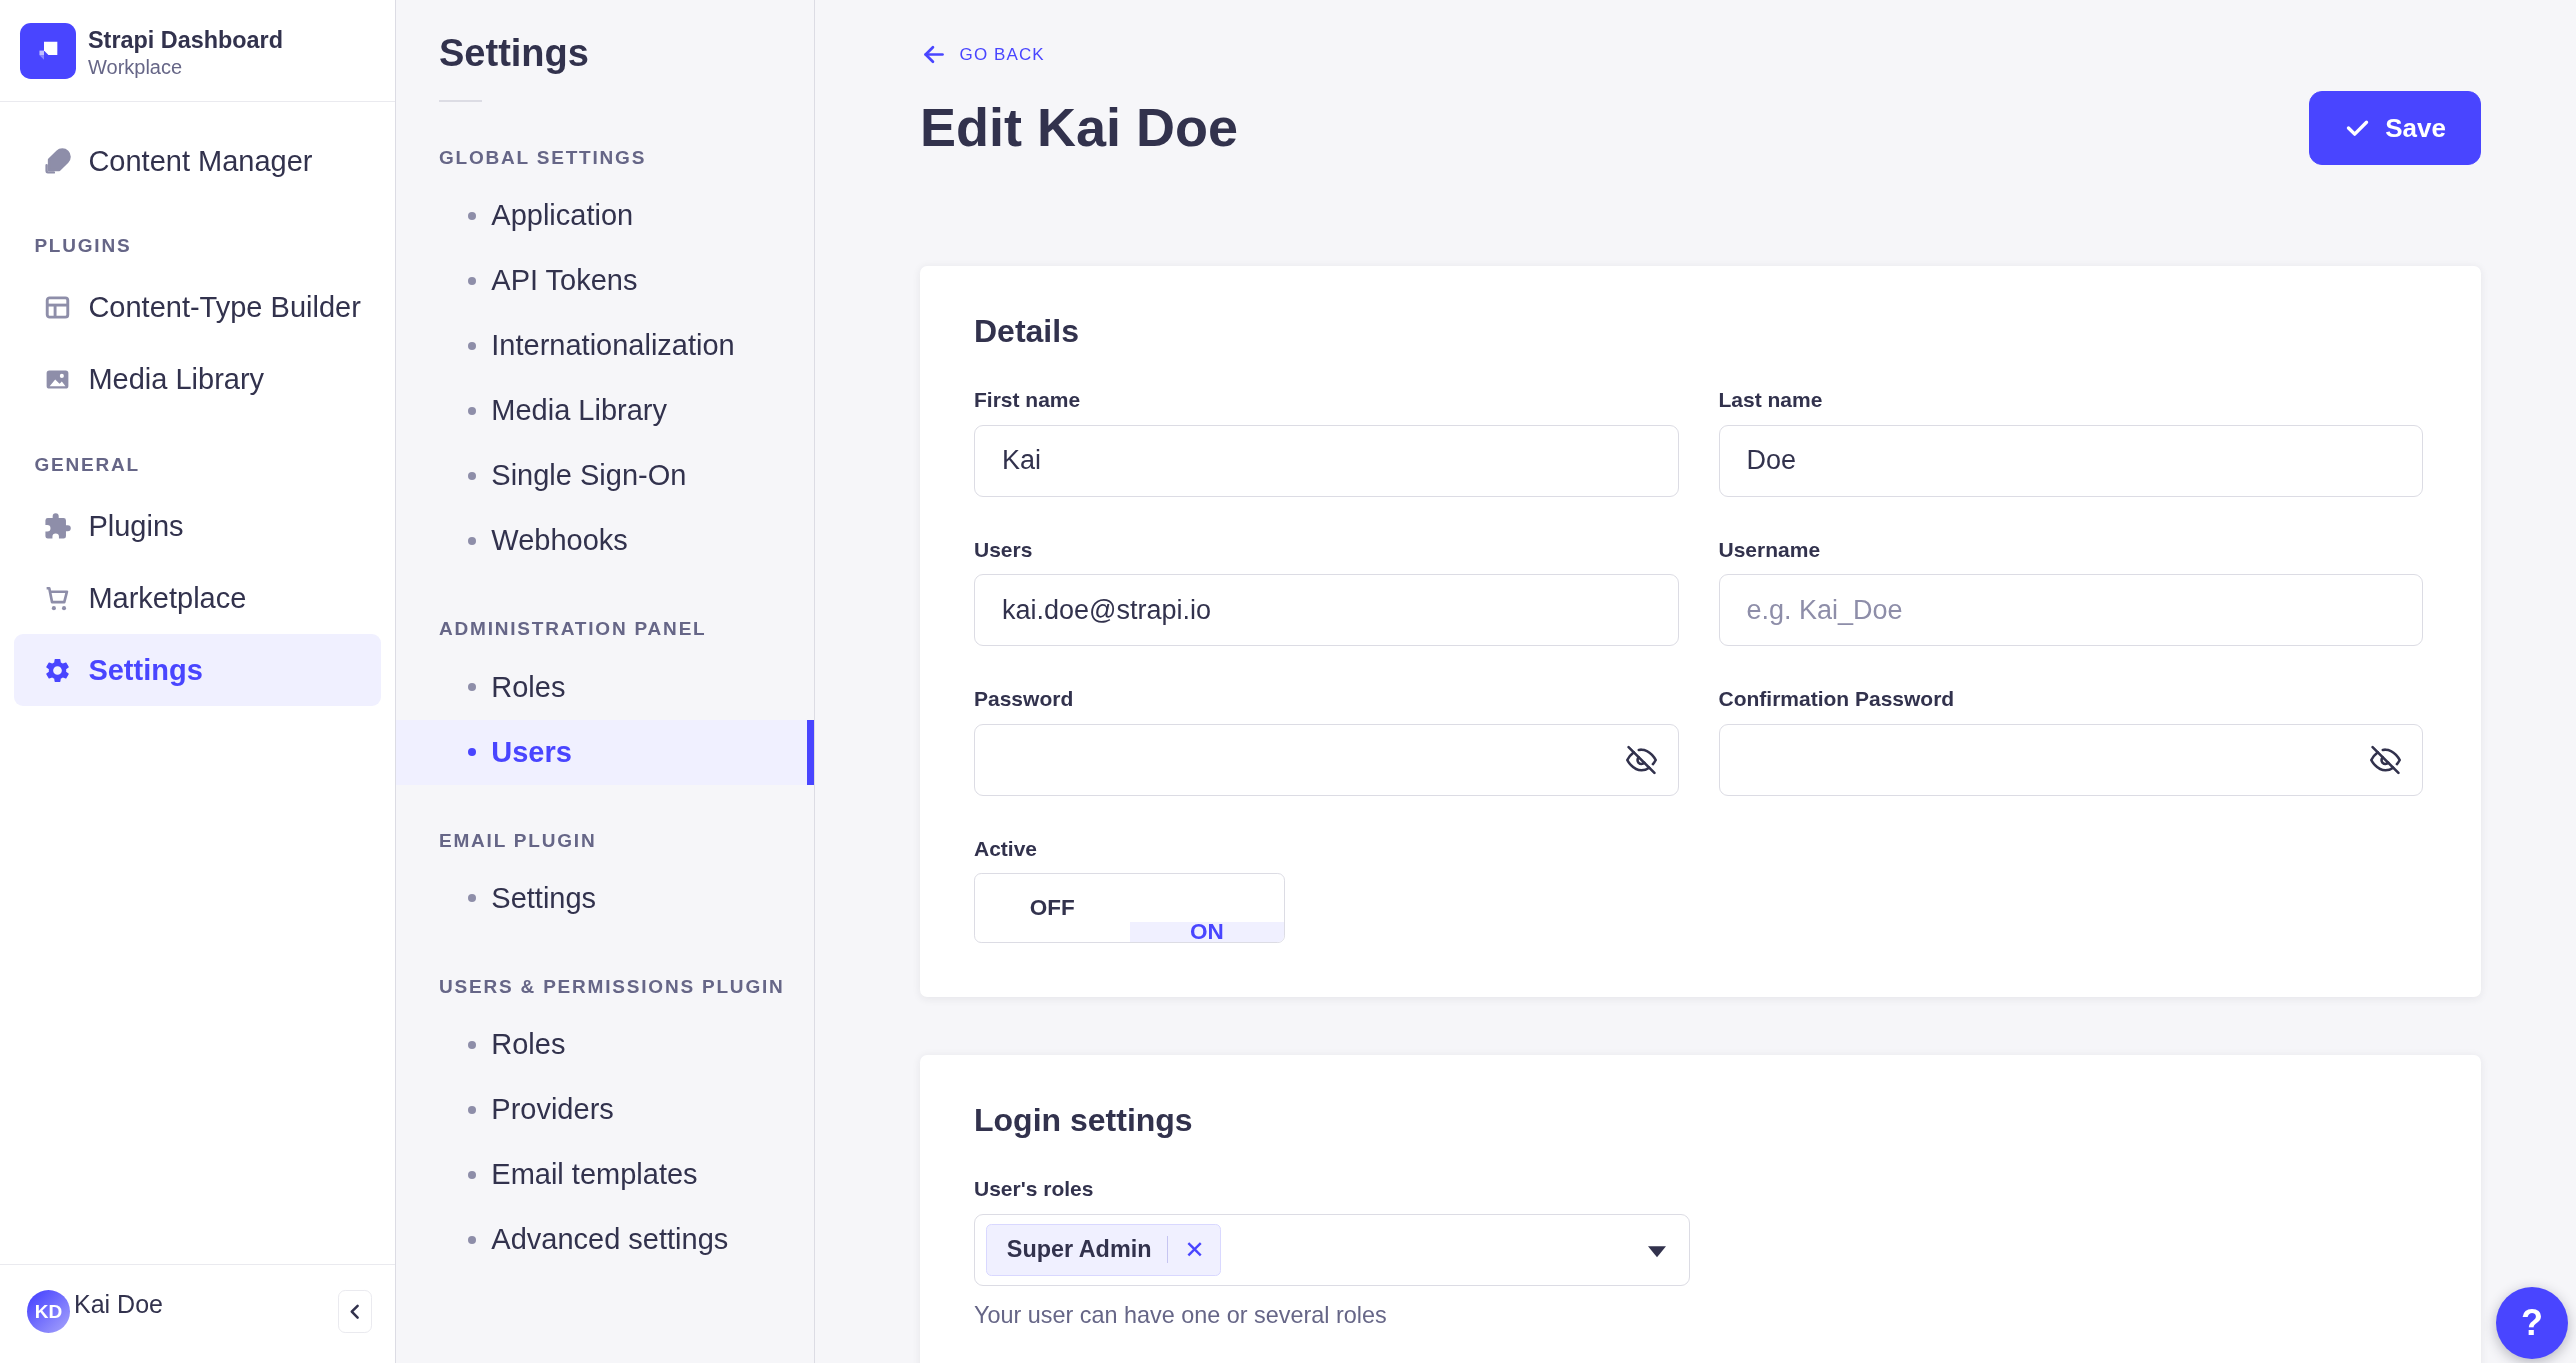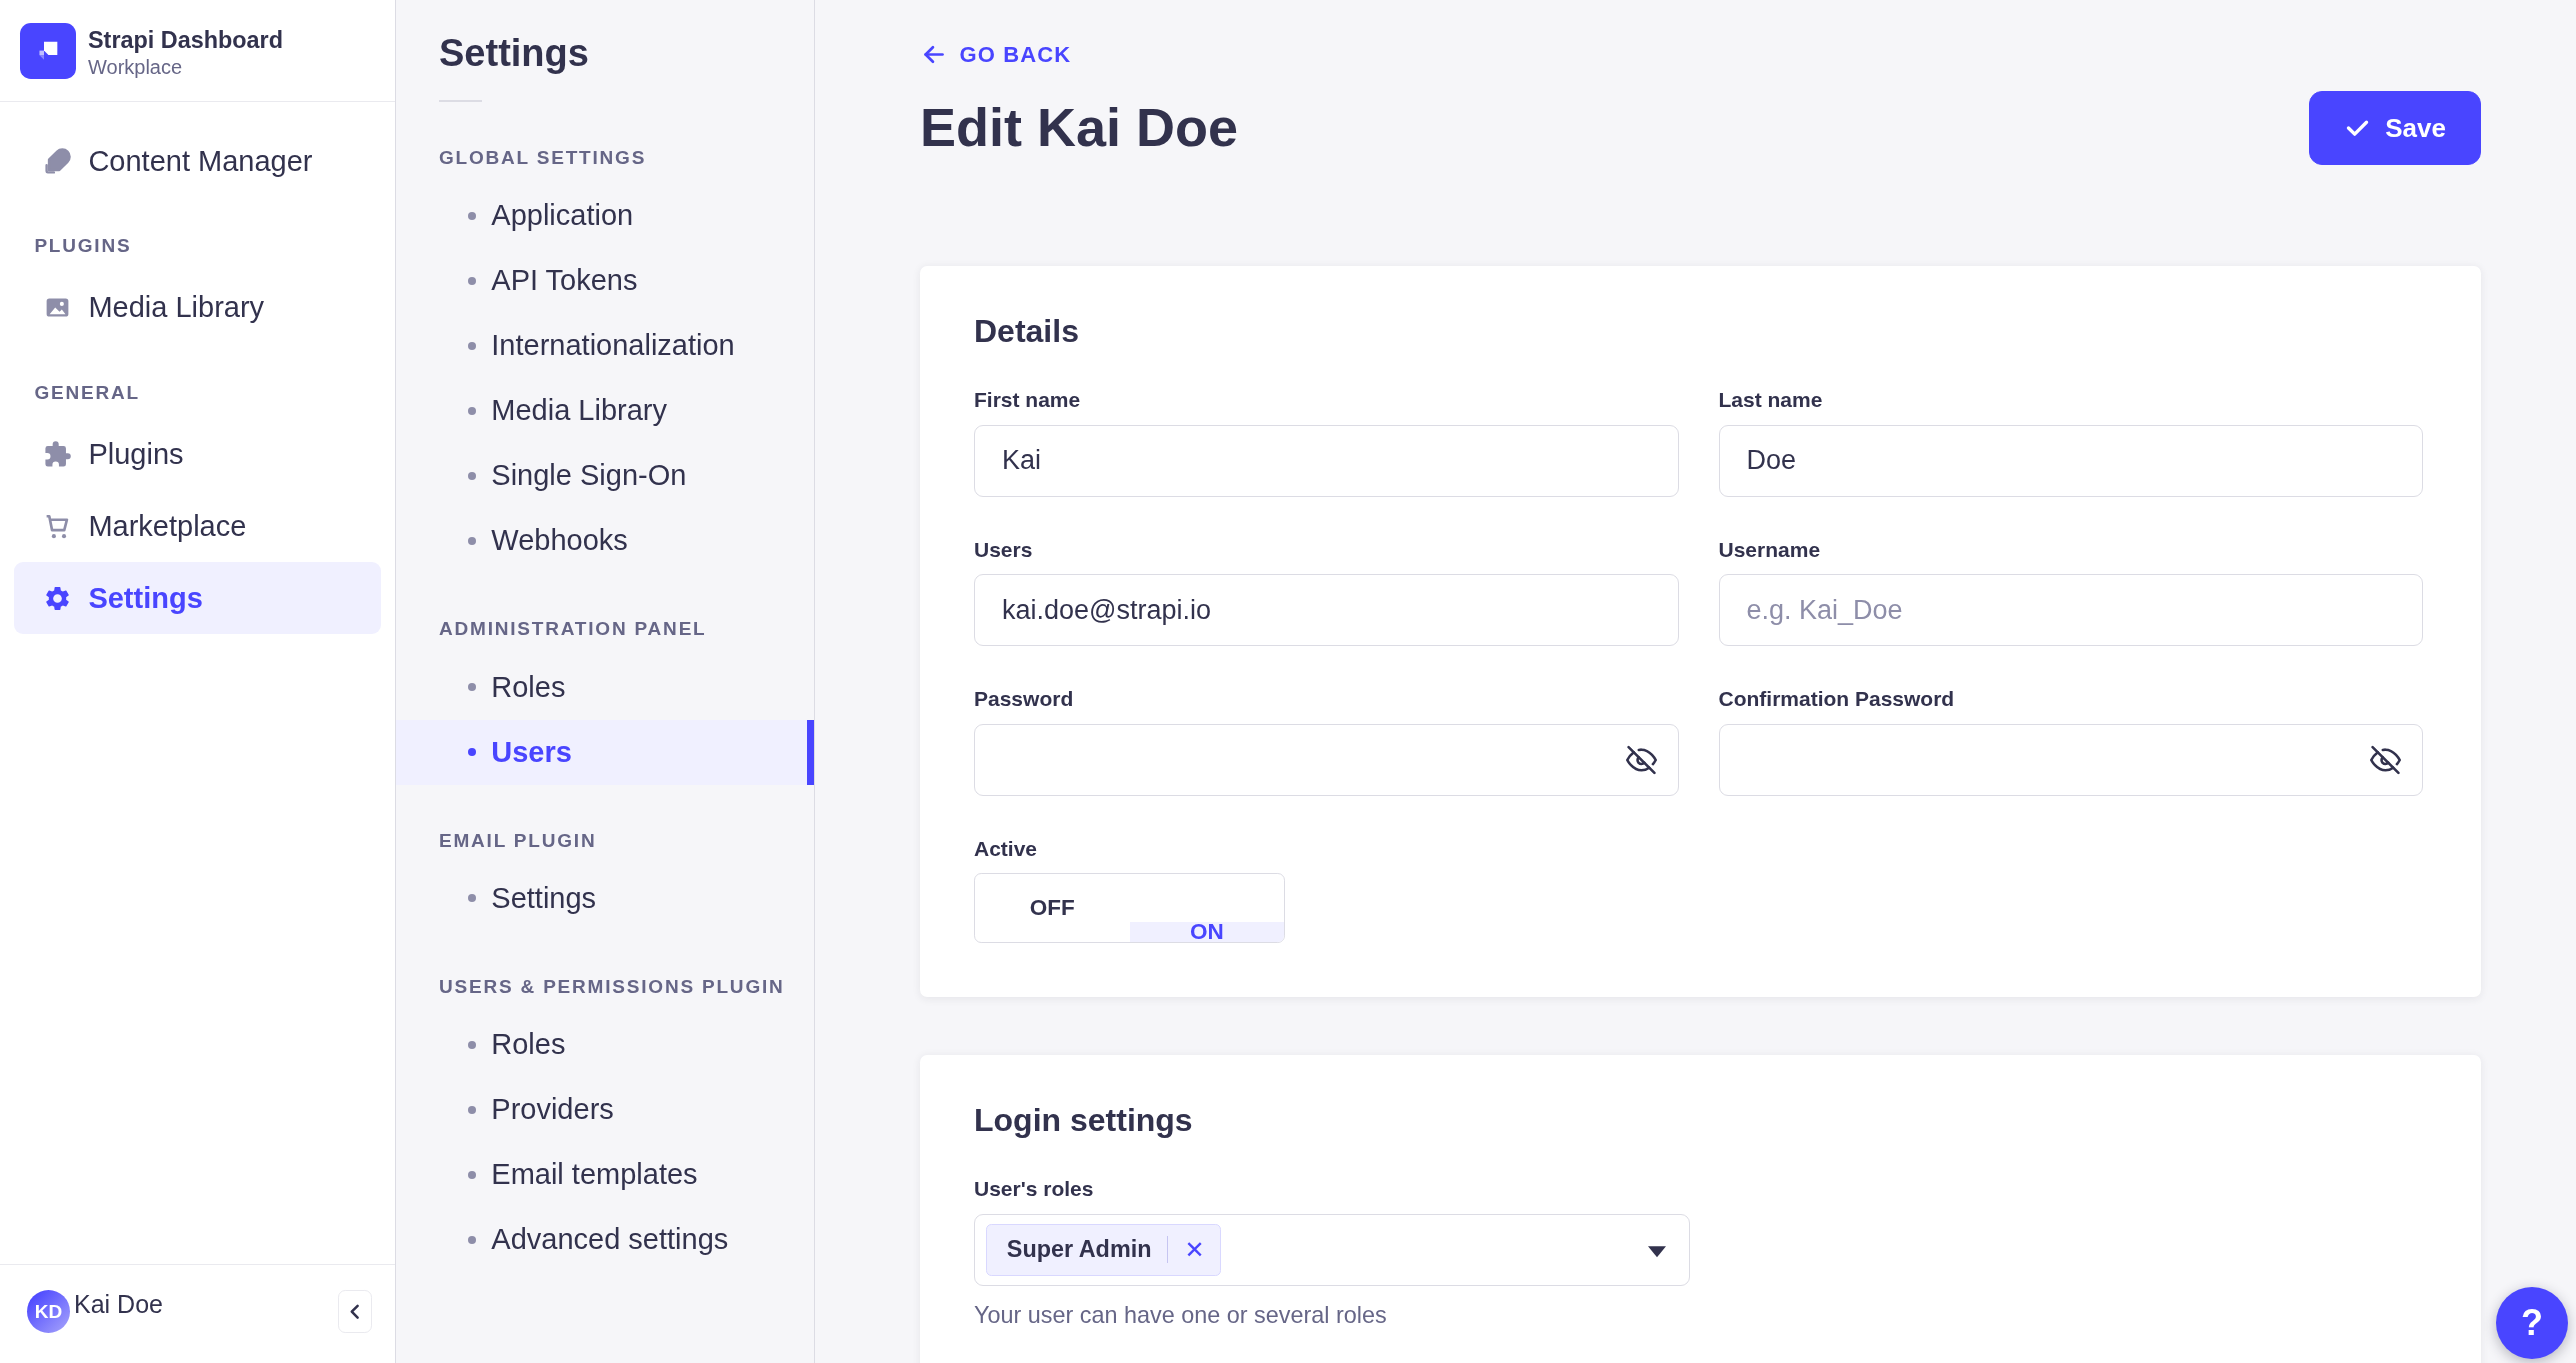--- a/index.html
+++ b/index.html
@@ -75,21 +75,21 @@
   .subnav-item.active { background:#F0F0FF; color:#4945FF; font-weight:bold; }
   .subnav-item.active .bullet { background:#4945FF; }
   .subnav-item.active::after {
     content:''; position:absolute; right:0; top:0; bottom:0; width:7.2px; background:#4945FF;
   }
 
   
   .content { flex:1; padding:41px 95px 0 105px; }
   .back-link {
     display:inline-flex; align-items:center; gap:12.6px;
-    color:#4945FF; font-size:22px; font-weight:bold; letter-spacing:1.1px;
+    color:#4945FF; font-size:17px; font-weight:normal; letter-spacing:1.1px;
     text-decoration:none; cursor:pointer;
   }
   .title-row { display:flex; align-items:center; justify-content:space-between; margin-top:20px; }
   .page-title { font-size:54px; font-weight:bold; color:#32324D; margin:0; line-height:1.1; }
   .save-btn {
     display:flex; align-items:center; gap:14.4px;
     background:#4945FF; color:#fff; border:0.9px solid #4945FF; border-radius:13px;
     height:74px; padding:0 34px; font-size:26px; font-weight:bold;
     font-family:inherit; cursor:pointer;
   }
@@ -183,20 +183,30 @@
         <svg viewBox="0 0 24 24" width="29" height="29" fill="none" stroke="currentColor" stroke-width="2" stroke-linecap="round" stroke-linejoin="round">
           <path d="M20.24 12.24a6 6 0 0 0-8.49-8.49L5 10.5V19h8.5z" fill="currentColor"></path>
           <path d="M4 21v-7" opacity="0"></path>
             <path d="M3 15v5a1 1 0 0 0 1 1h5" fill="none"></path>
         </svg>
       </span>
       <span>Content Manager</span>
     </div>
 
     <div class="nav-section-label">PLUGINS</div>
+    <div class="nav-item">
+      <span class="nav-icon">
+        <svg viewBox="0 0 24 24" width="29" height="29" fill="none" stroke="currentColor" stroke-width="2.4" stroke-linejoin="round">
+          <rect x="3.5" y="4" width="17" height="16" rx="2"></rect>
+            <line x1="3.5" y1="10" x2="20.5" y2="10"></line>
+            <line x1="10" y1="10" x2="10" y2="20"></line>
+        </svg>
+      </span>
+      <span>Content-Type Builder</span>
+    </div>
     <div class="nav-item">
       <span class="nav-icon">
         <svg viewBox="0 0 24 24" width="29" height="29">
           <rect x="3" y="4.5" width="18" height="15" rx="2.2" fill="currentColor"></rect>
           <circle cx="15.6" cy="9" r="1.7" fill="#FFFFFF"></circle>
           <path d="M5.5 17.5l4.6-5.6 3.6 3.7 1.9-1.9 3 3.8z" fill="#FFFFFF"></path>
         </svg>
       </span>
       <span>Media Library</span>
     </div>

